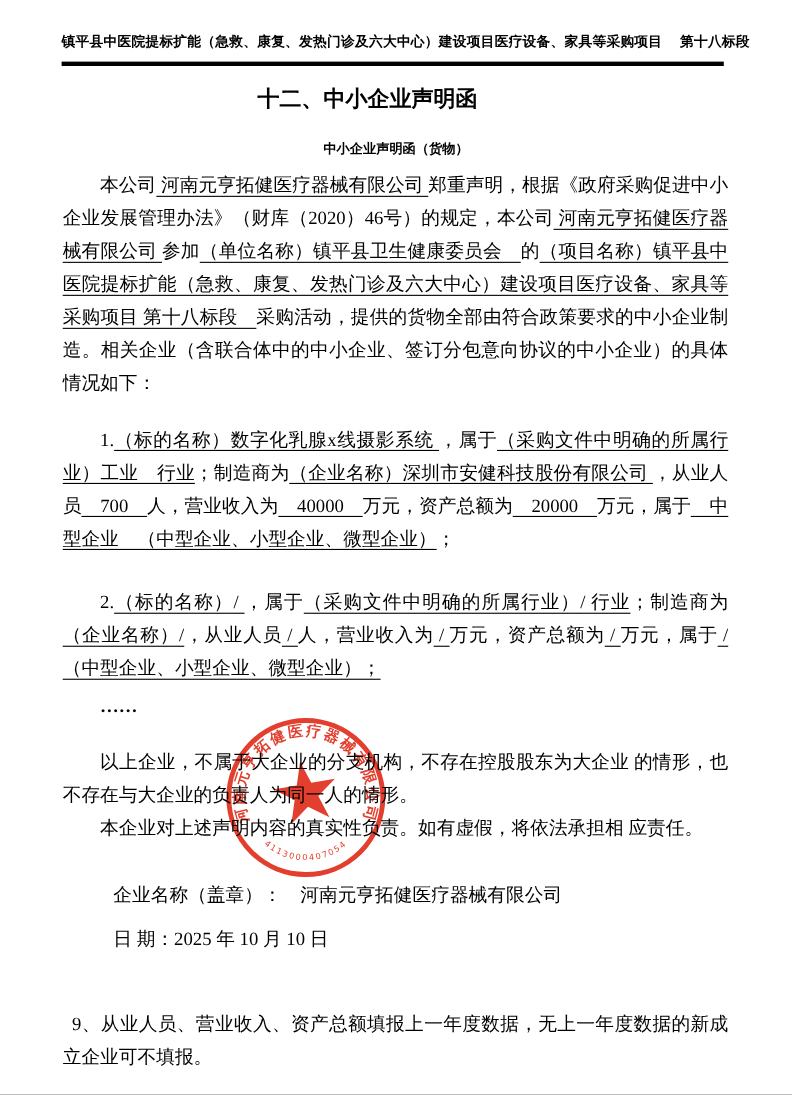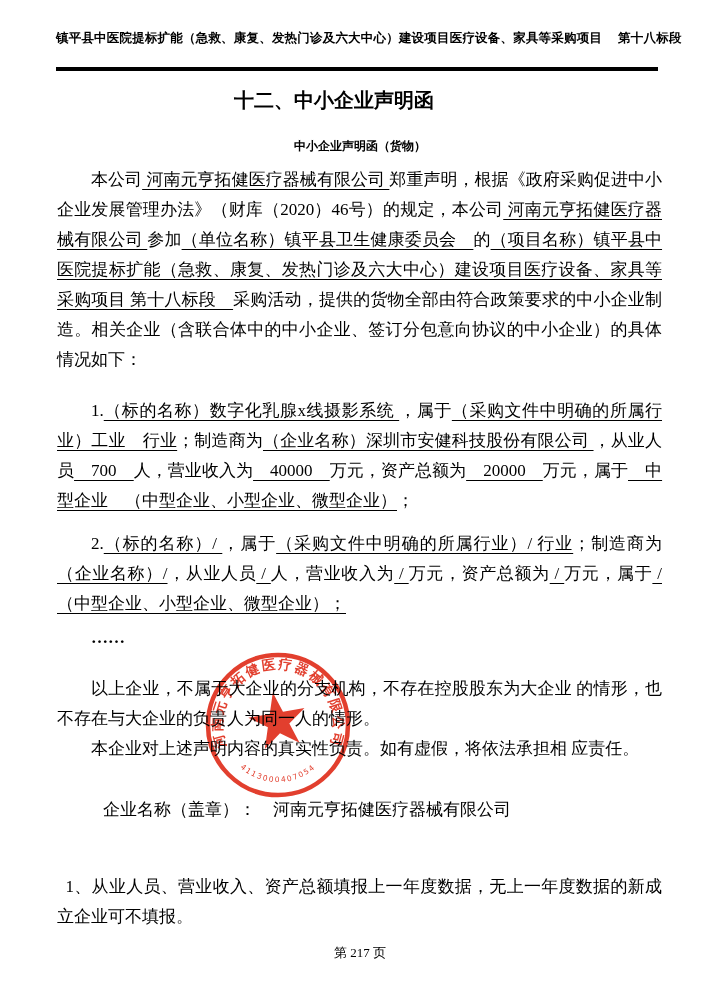--- a/index.html
+++ b/index.html
@@ -7,21 +7,21 @@
     position:relative;
     width:720px;height:995px;
     margin:0 auto;
     background:#ffffff;
     font-family:"Liberation Serif","DejaVu Serif",serif;
     color:#000;
     overflow:hidden;
   }
   .header{
     margin:30px 62px 0 56px;
-    padding-bottom:20px;
+    padding-bottom:9px;
     border-bottom:4px solid #000;
     text-align:center;
     font-size:12.5px;
     font-weight:bold;
     letter-spacing:.2px;
     white-space:nowrap;
   }
   .sec-title{
     margin:16px 0 0 0;
     text-align:center;
@@ -37,21 +37,21 @@
   }
   .body{
     margin:0 58px 0 57px;
     font-size:17px;
     line-height:30px;
     text-align:justify;
   }
   .para{margin:0;}
   .indent{text-indent:2em;}
   .mt-sm{margin-top:21px;}
-  .mt-md{margin-top:13px;}
+  .mt-md{margin-top:28px;}
   .ellipsis{font-weight:bold;margin-top:4px;}
   .u{text-decoration:underline;text-decoration-thickness:1px;text-underline-offset:4px;}
   .sig{margin-top:26px;padding-left:46px;}
   .sig-line{line-height:40px;}
   .footnote{
     margin:42px 0 0 0;
     text-indent:.5em;
   }
   .stamp{
     position:absolute;
@@ -97,33 +97,35 @@
     <p class="para indent mt-sm"><span>1.</span><span class="u">（标的名称）数字化乳腺x线摄影系统 </span><span>，属于</span><span class="u">（采购文件中明确的所属行业）工业　行业</span><span>；制造商为</span><span class="u">（企业名称）深圳市安健科技股份有限公司 </span><span>，从业人员</span><span class="u">　700　</span><span>人，营业收入为</span><span class="u">　40000　</span><span>万元，资产总额为</span><span class="u">　20000　</span><span>万元，属于</span><span class="u">　中型企业　（中型企业、小型企业、微型企业）</span><span>；</span></p>
     <p class="para indent mt-md"><span>2.</span><span class="u">（标的名称）/ </span><span>，属于</span><span class="u">（采购文件中明确的所属行业）/ 行业</span><span>；制造商为</span><span class="u">（企业名称）/</span><span>，从业人员</span><span class="u"> / </span><span>人，营业收入为</span><span class="u"> / </span><span>万元，资产总额为</span><span class="u"> / </span><span>万元，属于</span><span class="u"> / （中型企业、小型企业、微型企业）；</span></p>
     <p class="para indent ellipsis"><span>……</span></p>
     <p class="para indent mt-sm"><span>以上企业，不属于大企业的分支机构，不存在控股股东为大企业 的情形，也不存在与大企业的负责人为同一人的情形。</span></p>
     <p class="para indent"><span>本企业对上述声明内容的真实性负责。如有虚假，将依法承担相 应责任。</span></p>
 
     <div class="sig">
       <div class="sig-line">
         <span>企业名称（盖章）：</span><span>　河南元亨拓健医疗器械有限公司</span>
       </div>
+      <div class="sig-line">
+        <span>日 期：</span><span>2025 年 10 月 10 日</span>
+      </div>
     </div>
 
-    <p class="footnote">1、从业人员、营业收入、资产总额填报上一年度数据，无上一年度数据的新成立企业可不填报。</p>
+    <p class="footnote">9、从业人员、营业收入、资产总额填报上一年度数据，无上一年度数据的新成立企业可不填报。</p>
   </div>
 
   <svg class="stamp" width="150" height="150" viewBox="0 0 150 150">
     <circle cx="75" cy="75" r="70" fill="none" stroke-width="4.5" stroke="#e0301e"></circle>
     <path id="arcTop" d="M 22.4,94.1 A 56,56 0 1 1 127.6,94.1" fill="none"></path>
     <path id="arcBottom" d="M 23.3,99.1 A 57,57 0 0 0 126.7,99.1" fill="none"></path>
     <text class="stamp-company" text-anchor="middle" fill="#e0301e">
       <textPath href="#arcTop" startOffset="50%">河南元亨拓健医疗器械有限公司</textPath>
     </text>
     <text class="stamp-number" text-anchor="middle" fill="#e0301e">
       <textPath href="#arcBottom" startOffset="50%">4113000407054</textPath>
     </text>
     <path class="stamp-star" transform="translate(75,72) rotate(-10)" d="M 0,-30 L 6.7,-9.3 28.5,-9.3 10.9,3.5 17.6,24.3 0,11.5 -17.6,24.3 -10.9,3.5 -28.5,-9.3 -6.7,-9.3 Z" fill="#e0301e"></path>
   </svg>
 
-  <div class="footer">第 217 页</div>
 
 </div>
 
 </body></html>

